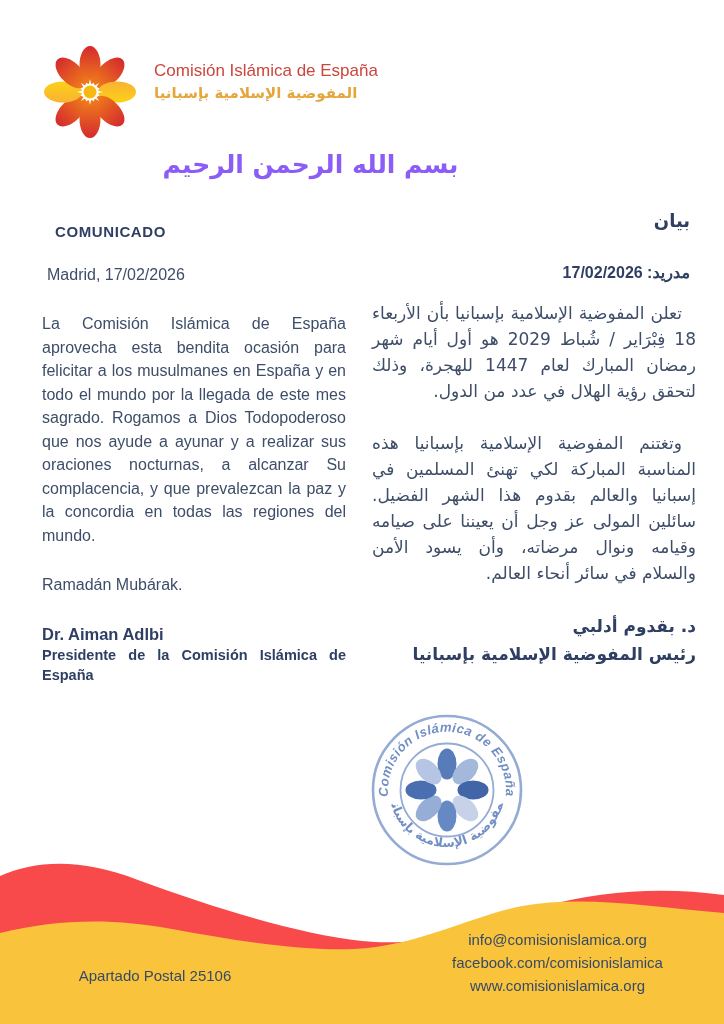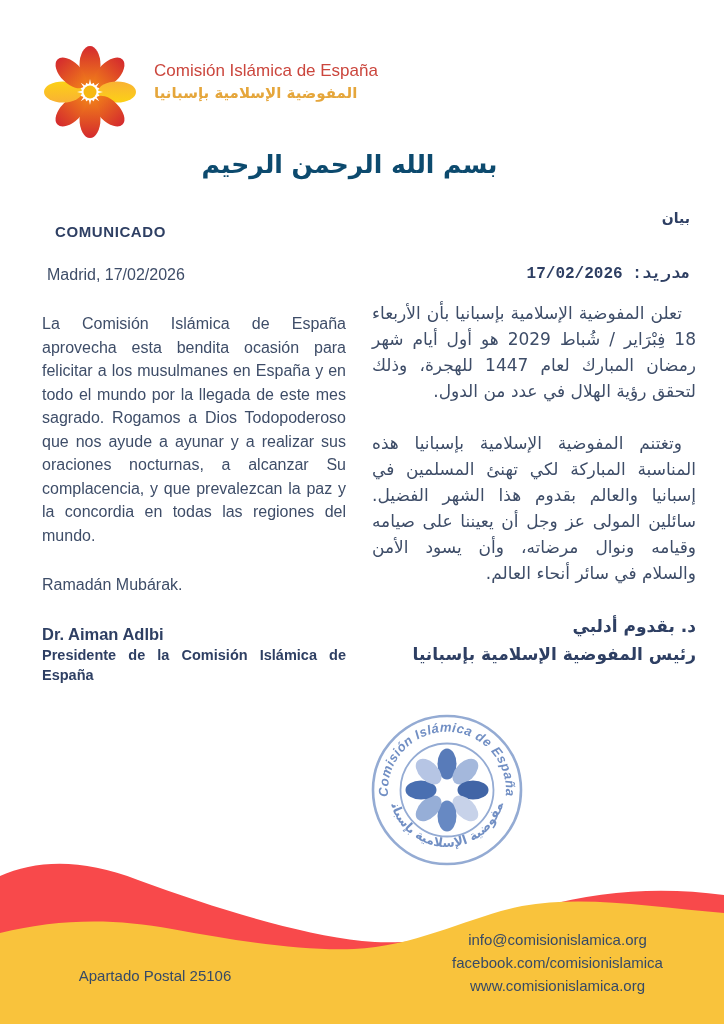--- a/index.html
+++ b/index.html
@@ -12,28 +12,28 @@
   .abs{position:absolute;}
   
   .logo-flower{left:36px;top:44px;width:112px;height:98px;}
   .logo-text{left:154px;top:60px;width:240px;}
   .logo-title{font-size:17px;color:#cb463d;line-height:22px;white-space:nowrap;}
   .logo-title-ar{font-size:15px;font-weight:bold;color:#e5a63b;line-height:22px;
     font-family:"DejaVu Sans", sans-serif;direction:rtl;text-align:left;white-space:nowrap;}
   
   .bismillah{left:0;top:150px;width:621px;text-align:center;
     font-family:"DejaVu Sans", sans-serif;font-weight:bold;
-    font-size:25px;color:#0c4a6e;direction:rtl;margin-left:39px;}
+    font-size:25px;color:#8b5cf6;direction:rtl;}
   
   .heading-es{left:55px;top:223px;font-size:15px;font-weight:bold;letter-spacing:.6px;color:#2e3f63;text-align:right;}
-  .heading-ar{right:34px;top:210px;font-size:14px;font-weight:bold;color:#2e3f63;
+  .heading-ar{right:34px;top:210px;font-size:18px;font-weight:bold;color:#2e3f63;
     font-family:"DejaVu Sans", sans-serif;direction:rtl;}
   .date-es{left:47px;top:266px;font-size:16px;color:#3e4d68;}
   .date-ar{right:34px;top:263px;font-size:16px;font-weight:bold;color:#2e3f63;
-    font-family:Liberation Mono, monospace;direction:rtl;text-align:right;}
+    font-family:Liberation Sans, sans-serif;direction:rtl;text-align:right;}
   
   .col-es{left:42px;top:312px;width:304px;font-size:16px;line-height:23.5px;text-align:justify;}
   .col-es p{margin:0 0 26px 0;}
   .greeting-es{margin:0 0 14px 0;}
   .sig-name-es{font-size:16.5px;font-weight:bold;color:#2e3f63;line-height:22px;}
   .sig-title-es{font-size:14.5px;font-weight:bold;color:#2e3f63;line-height:20px;}
   .col-ar{right:28px;top:300px;width:324px;font-size:17px;line-height:26px;
     font-family:"DejaVu Sans", sans-serif;direction:rtl;text-align:justify;color:#3e4d68;z-index:3;}
   .col-ar p{margin:0 0 26px 0;text-indent:14px;}
   .greeting-ar{margin:0 0 24px 0 !important;text-indent:0 !important;}

